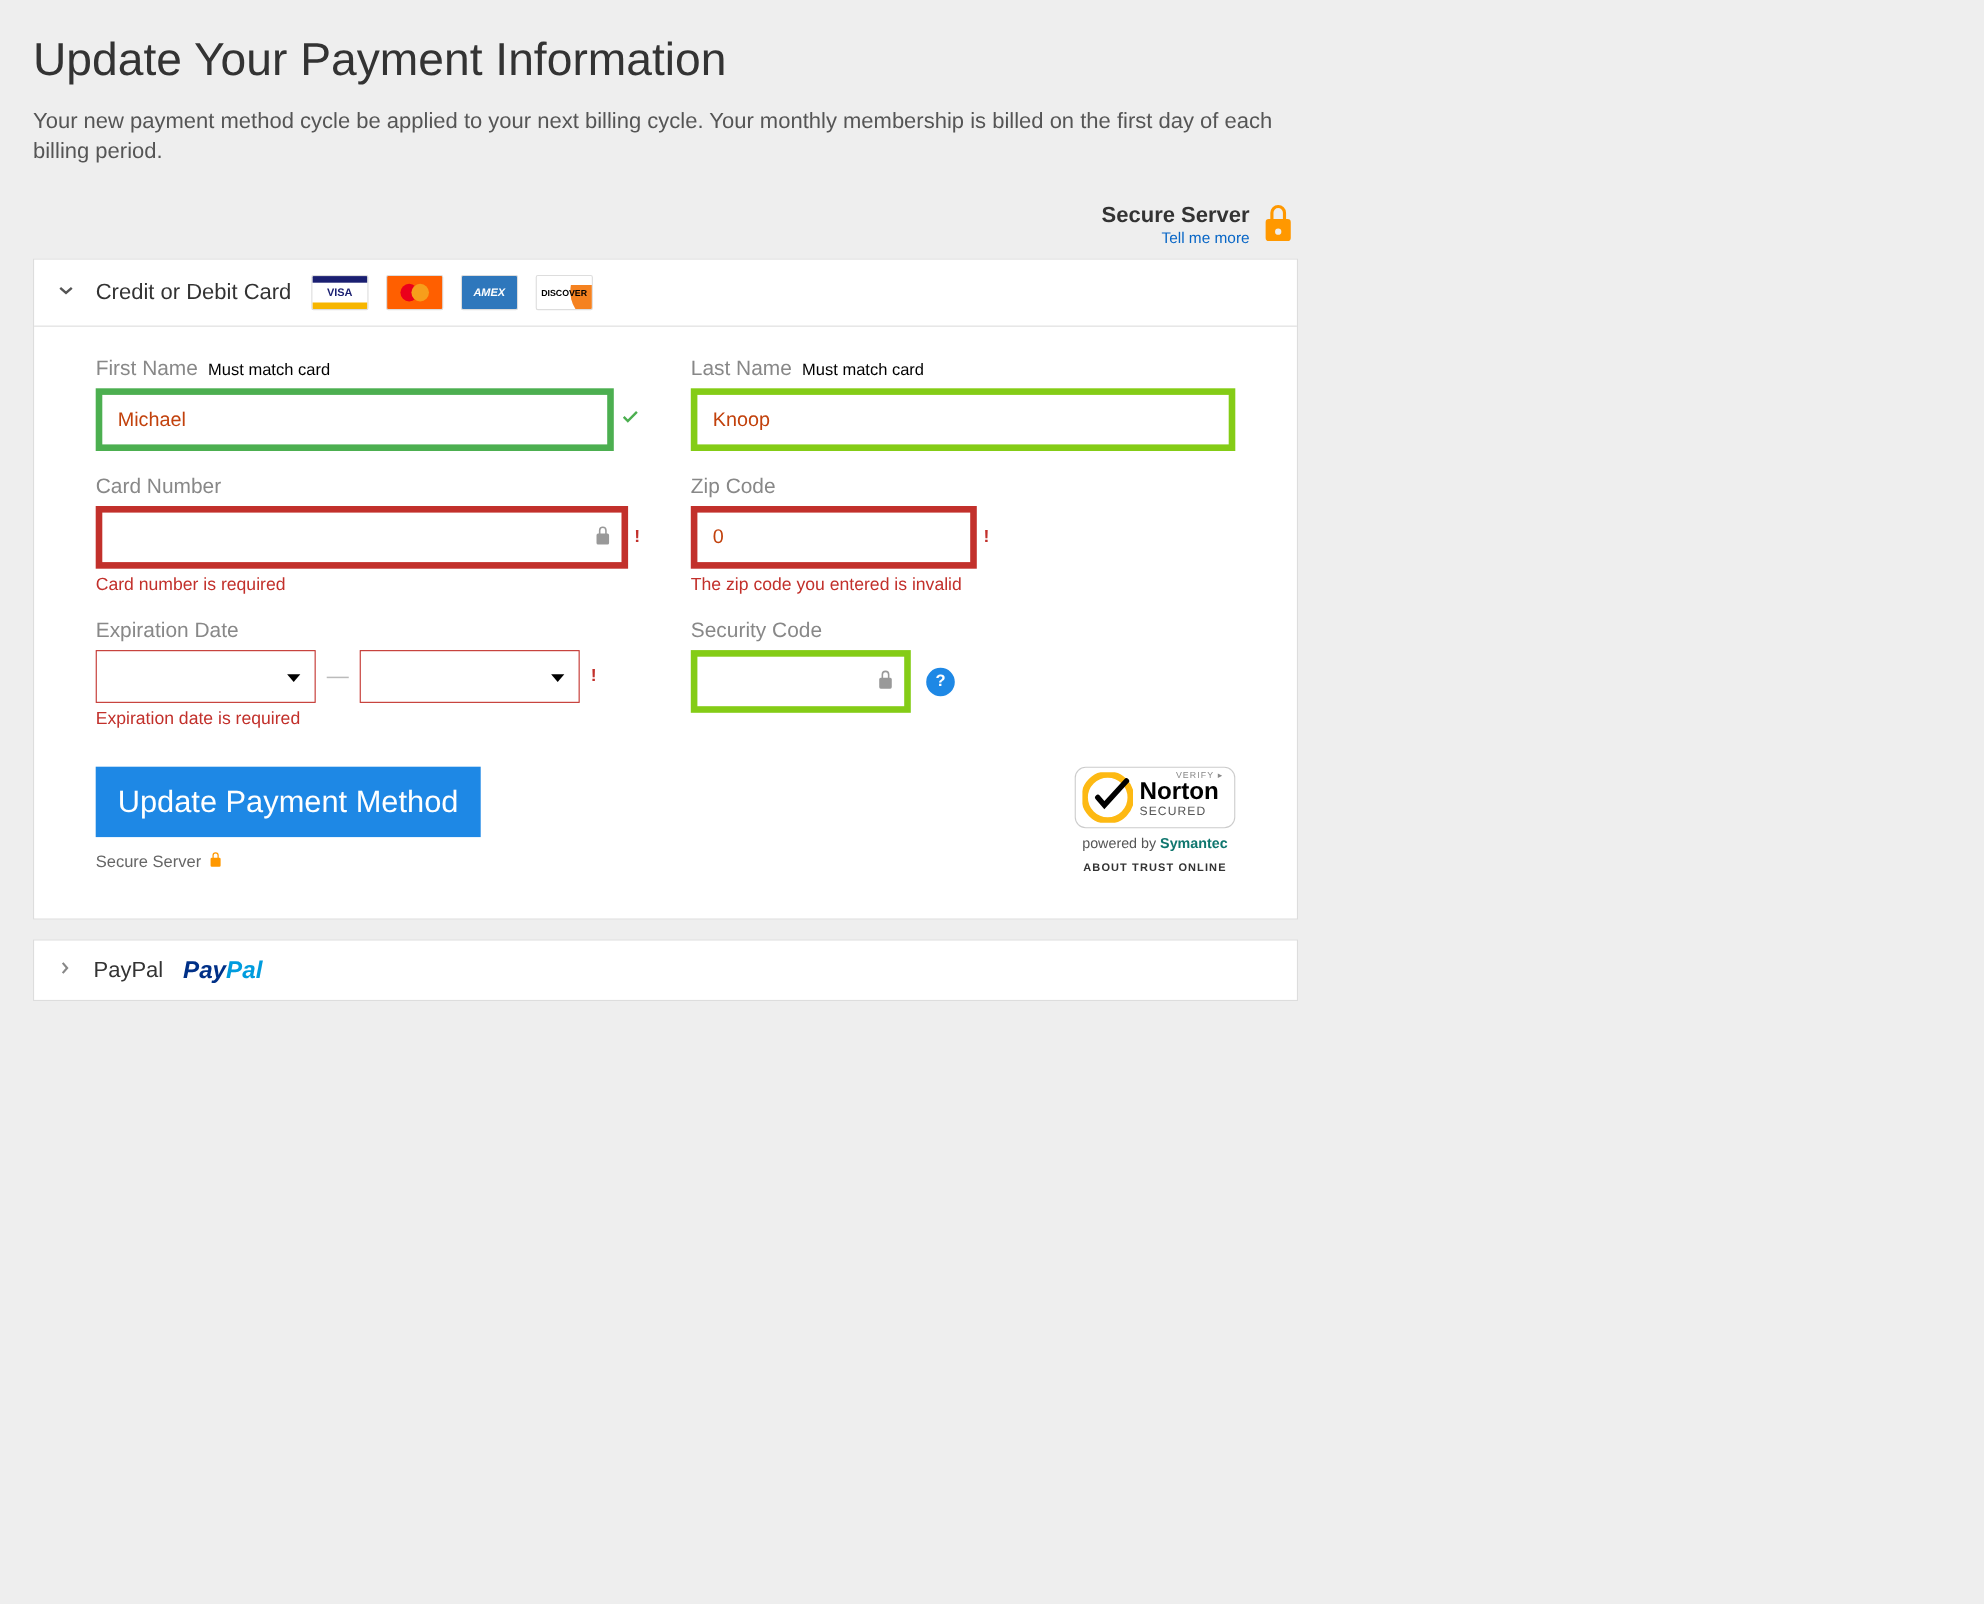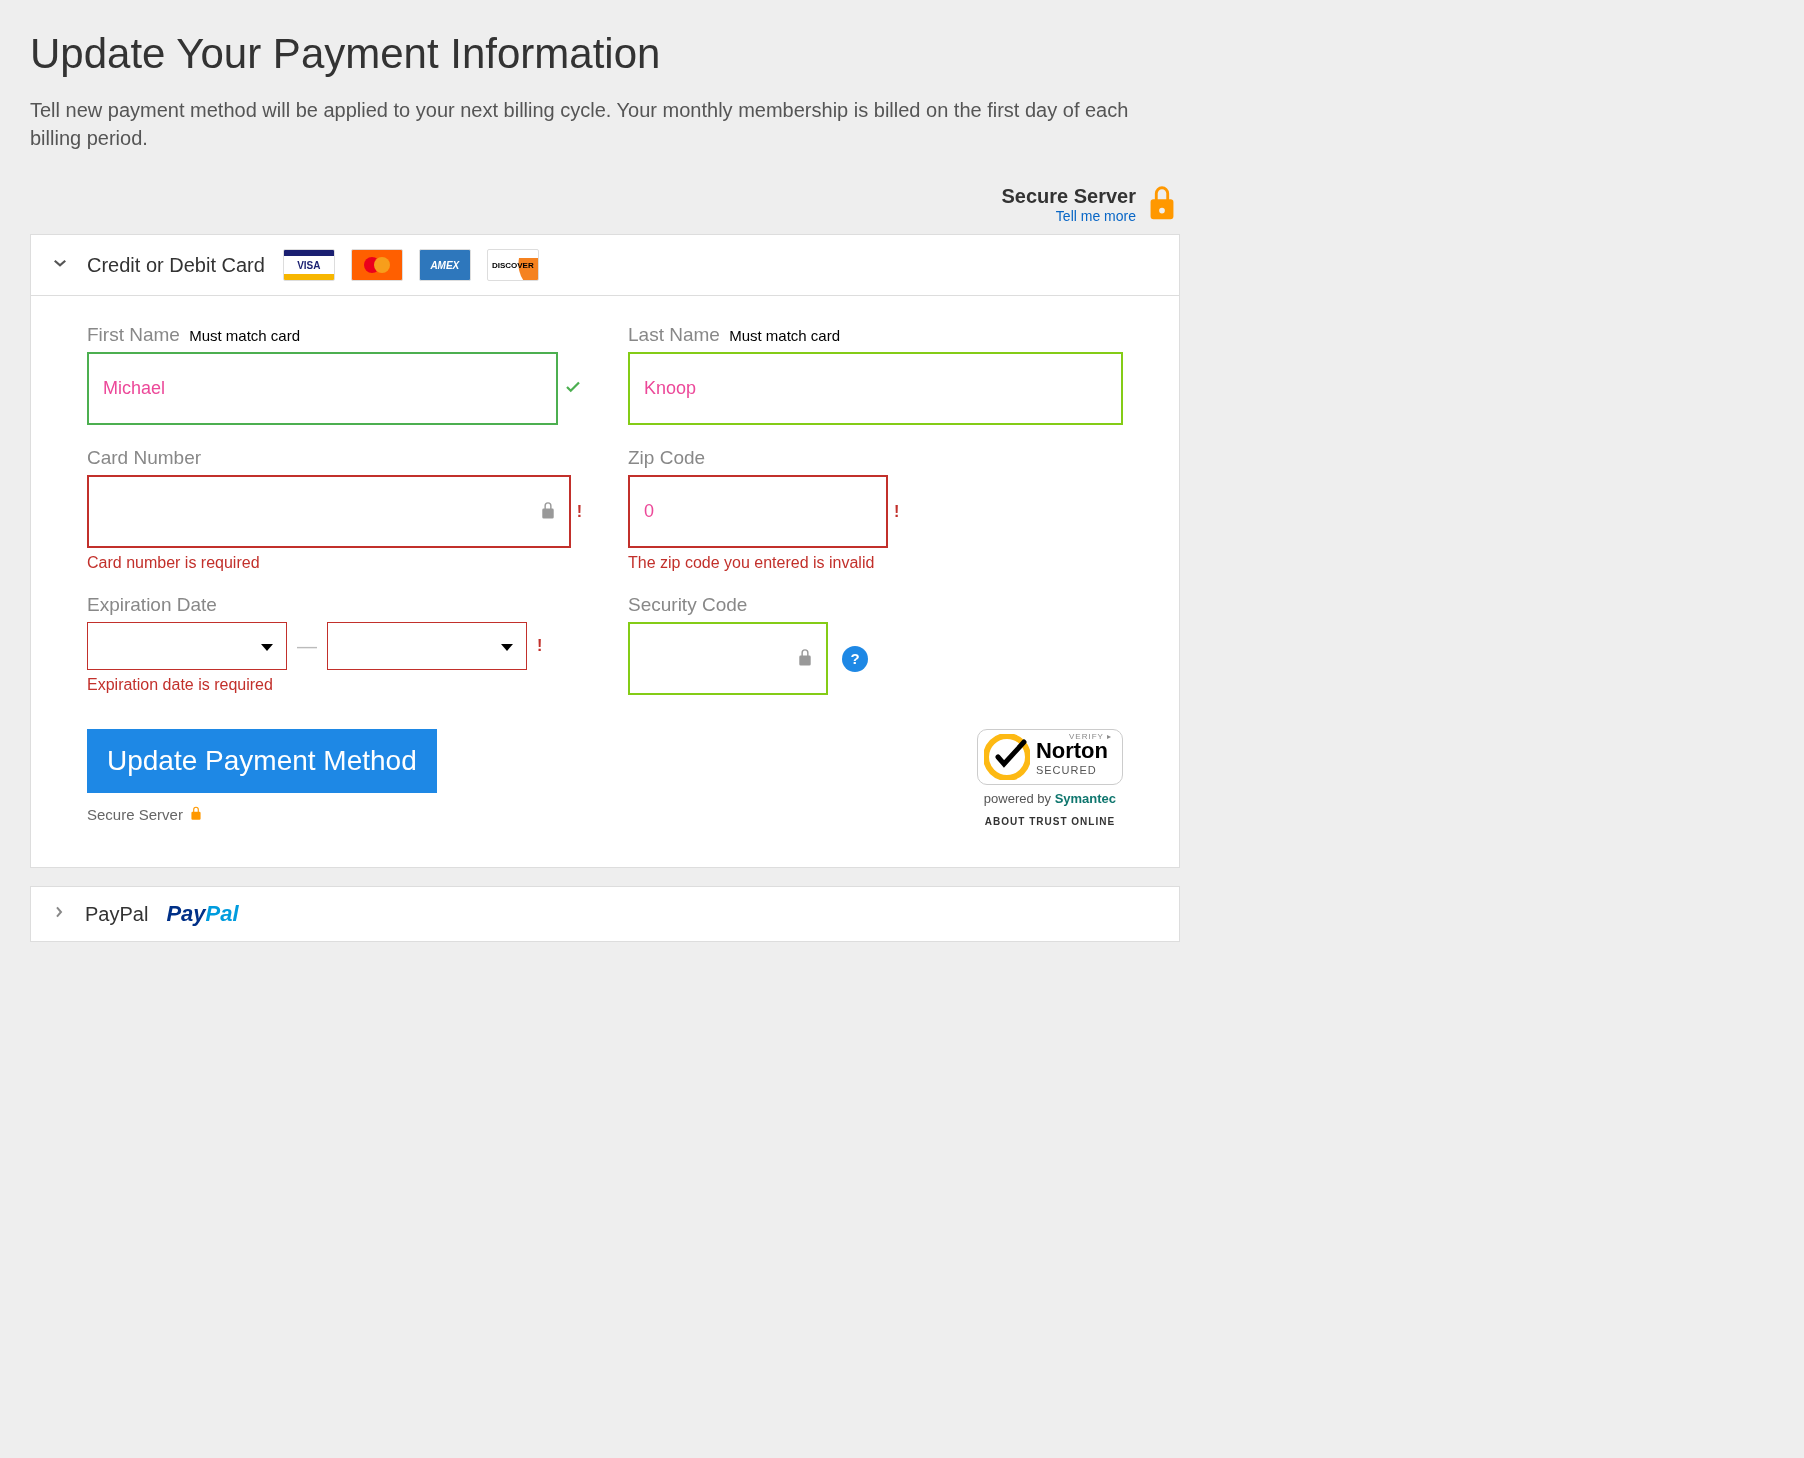--- a/index.html
+++ b/index.html
@@ -82,25 +82,25 @@
     margin-left: 4px;
   }
   .input-wrap {
     position: relative;
     display: flex;
     align-items: center;
     gap: 6px;
   }
   .text-input {
     width: 100%;
-    padding: 24px 14px;
+    padding: 12px 14px;
     font-size: 18px;
-    border: 2px solid #84cc16;
+    border: 6px solid #84cc16;
     background: #fff;
-    color: #ec4899;
+    color: #c2410c;
   }
   .text-input.valid { border-color: #4caf50; }
   .text-input.error { border-color: #c2302b; }
   .check-icon { color: #4caf50; flex-shrink: 0; }
   .bang-icon { color: #c2302b; font-weight: 700; flex-shrink: 0; font-size: 16px; }
   .error-msg {
     color: #c2302b;
     font-size: 16px;
     margin-top: 6px;
   }
@@ -260,21 +260,21 @@
   }
   .paypal-logo .pp1 { color: #003087; }
   .paypal-logo .pp2 { color: #009cde; }
   .chevron { color: #888; }
 </style>
 </head>
 <body>
 
 <div class="container">
   <h1>Update Your Payment Information</h1>
-  <p class="subtitle">Tell new payment method will be applied to your next billing cycle. Your monthly membership is billed on the first day of each billing period.</p>
+  <p class="subtitle">Your new payment method cycle be applied to your next billing cycle. Your monthly membership is billed on the first day of each billing period.</p>
 
   <div class="secure-header">
     <div class="secure-header-text">
       <span class="secure-header-label">Secure Server</span>
       <a href="#" class="secure-header-link">Tell me more</a>
     </div>
     <span class="lock-large">
       <svg width="36" height="40" viewBox="0 0 24 28">
           <path fill="#ff9800" d="M18 12h-1V8a5 5 0 0 0-10 0v4H6a2 2 0 0 0-2 2v10a2 2 0 0 0 2 2h12a2 2 0 0 0 2-2V14a2 2 0 0 0-2-2zM9 8a3 3 0 0 1 6 0v4H9V8zm3 14a2 2 0 1 1 0-4 2 2 0 0 1 0 4z"></path>
         </svg>

